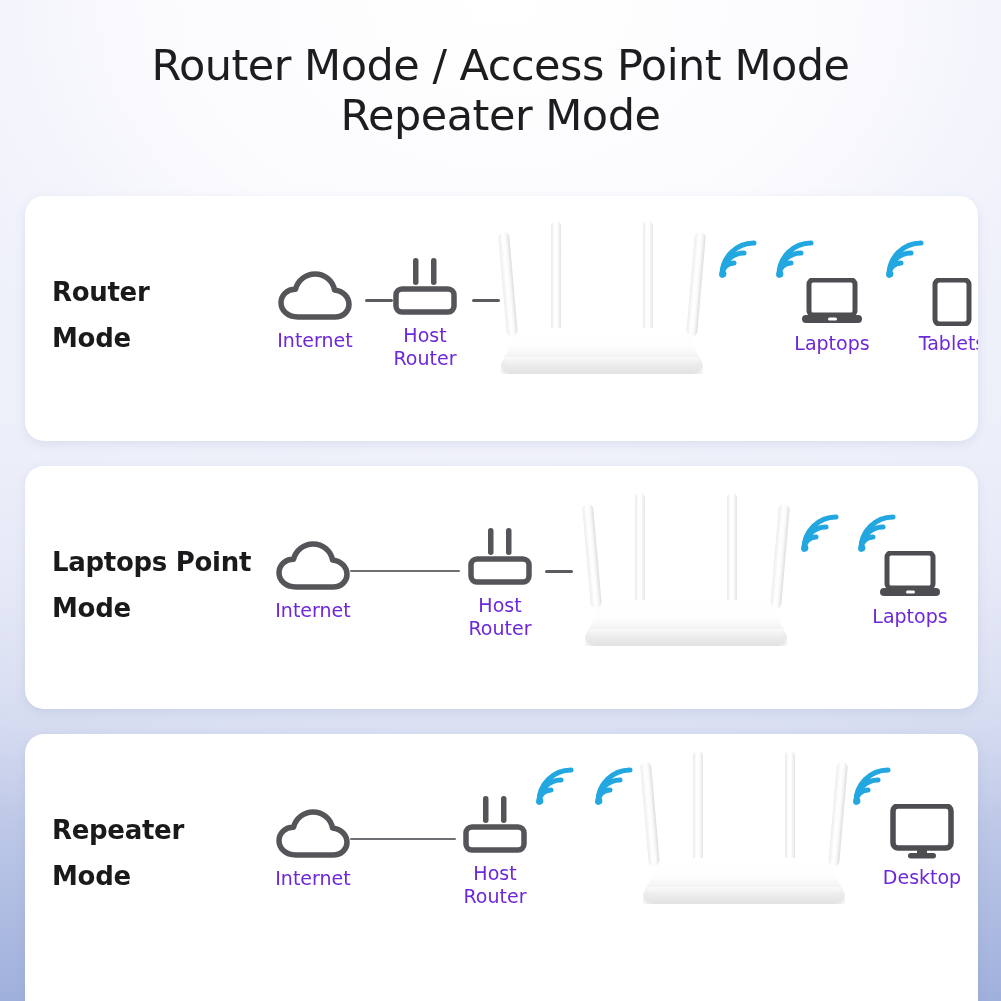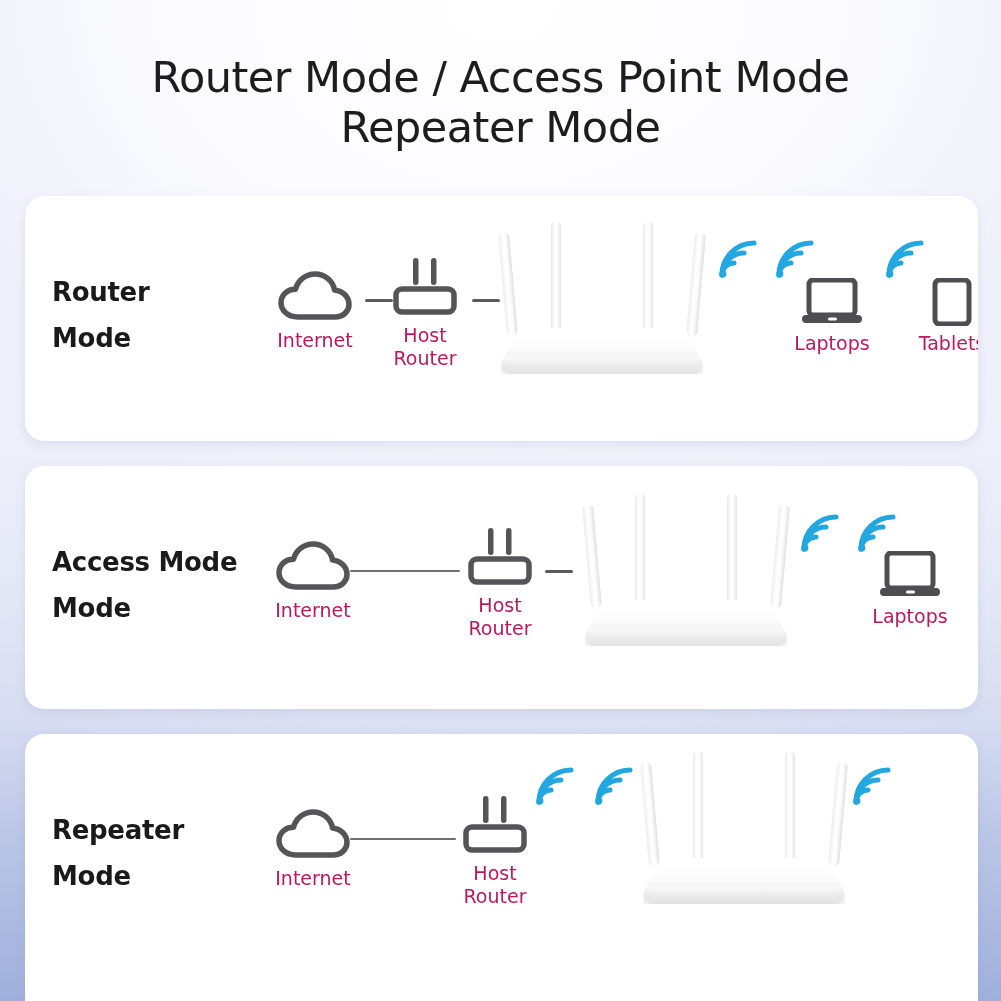--- a/index.html
+++ b/index.html
@@ -9,21 +9,21 @@
     background:
       radial-gradient(120% 90% at 50% 0%, #ffffff 0%, #fbfbfe 28%, #eef0fa 52%, transparent 100%),
       linear-gradient(180deg, #fdfdff 0%, #f6f7fc 18%, #e7eaf7 46%, #cfd6ee 72%, #9fb0dc 100%);
     overflow: hidden;
     position: relative;
   }
 
   
   .title-block {
     width: 1001px;
-    padding-top: 52px;
+    padding-top: 40px;
     text-align: center;
   }
   .title-line {
     font-family: "DejaVu Sans", sans-serif;
     font-size: 43px;
     line-height: 50px;
     font-weight: 400;
     color: #1d1d1f;
     letter-spacing: -0.5px;
   }
@@ -65,21 +65,21 @@
 
   
   .node {
     position: absolute;
     text-align: center;
   }
   .node .caption {
     font-family: "DejaVu Sans", sans-serif;
     font-size: 19px;
     line-height: 23px;
-    color: #be185d;
+    color: #6d28d9;
     white-space: pre-line;
     margin-top: 6px;
   }
 
   
   .cloud-icon { display: block; margin: 0 auto; }
 
   
   .modem-icon { display: block; margin: 0 auto; }
 
@@ -218,21 +218,21 @@
     <div class="node" style="left:872px; top:82px; width:110px;">
       <svg class="tablet-icon" width="40" height="48" viewBox="0 0 40 48">
         <rect x="3" y="2" width="34" height="44" rx="4.5" fill="none" stroke="#4d4d52" stroke-width="5"></rect>
       </svg>
       <div class="caption">Tablets</div>
     </div>
   </div>
 
   <div class="card card-2">
 
-    <div class="mode-label">Access Mode
+    <div class="mode-label">Laptops Point
 Mode</div>
 
     <div class="node" style="left:228px; top:75px; width:120px;">
       <svg class="cloud-icon" width="74" height="52" viewBox="0 0 74 52">
         <path d="M20 46 C9 46 3 39 3 31.5 C3 24 9.5 18 17.5 18.2 C20 9 28 3 37 3 C47 3 55 10 56.5 19 C65 20 71 26 71 33.5 C71 40.5 65 46 57 46 Z" fill="none" stroke="#555559" stroke-width="5.5" stroke-linejoin="round"></path>
       </svg>
       <div class="caption">Internet</div>
     </div>
 
     <div class="link thin" style="left:325px; top:104px; width:110px;"></div>
@@ -345,15 +345,23 @@
       <svg width="44" height="44" viewBox="0 0 44 44">
           <g fill="none" stroke="#22a7e0" stroke-width="5" stroke-linecap="round">
         <path d="M6 38 A32 32 0 0 1 38 6"></path>
             <path d="M6 38 A22 22 0 0 1 28 16"></path>
             <path d="M6 38 A12 12 0 0 1 18 26"></path>
       </g>
           <circle cx="7" cy="37" r="3.4" fill="#22a7e0"></circle>
         </svg>
     </div>
 
+    <div class="node" style="left:832px; top:70px; width:130px;">
+      <svg class="desktop-icon" width="64" height="56" viewBox="0 0 64 56">
+        <rect x="3" y="2" width="58" height="42" rx="5" fill="none" stroke="#4d4d52" stroke-width="5.5"></rect>
+        <rect x="27" y="44" width="10" height="6" fill="#4d4d52"></rect>
+        <rect x="18" y="49" width="28" height="5.5" rx="2.7" fill="#4d4d52"></rect>
+      </svg>
+      <div class="caption">Desktop</div>
+    </div>
   </div>
 
 </div>
 
 </body></html>

